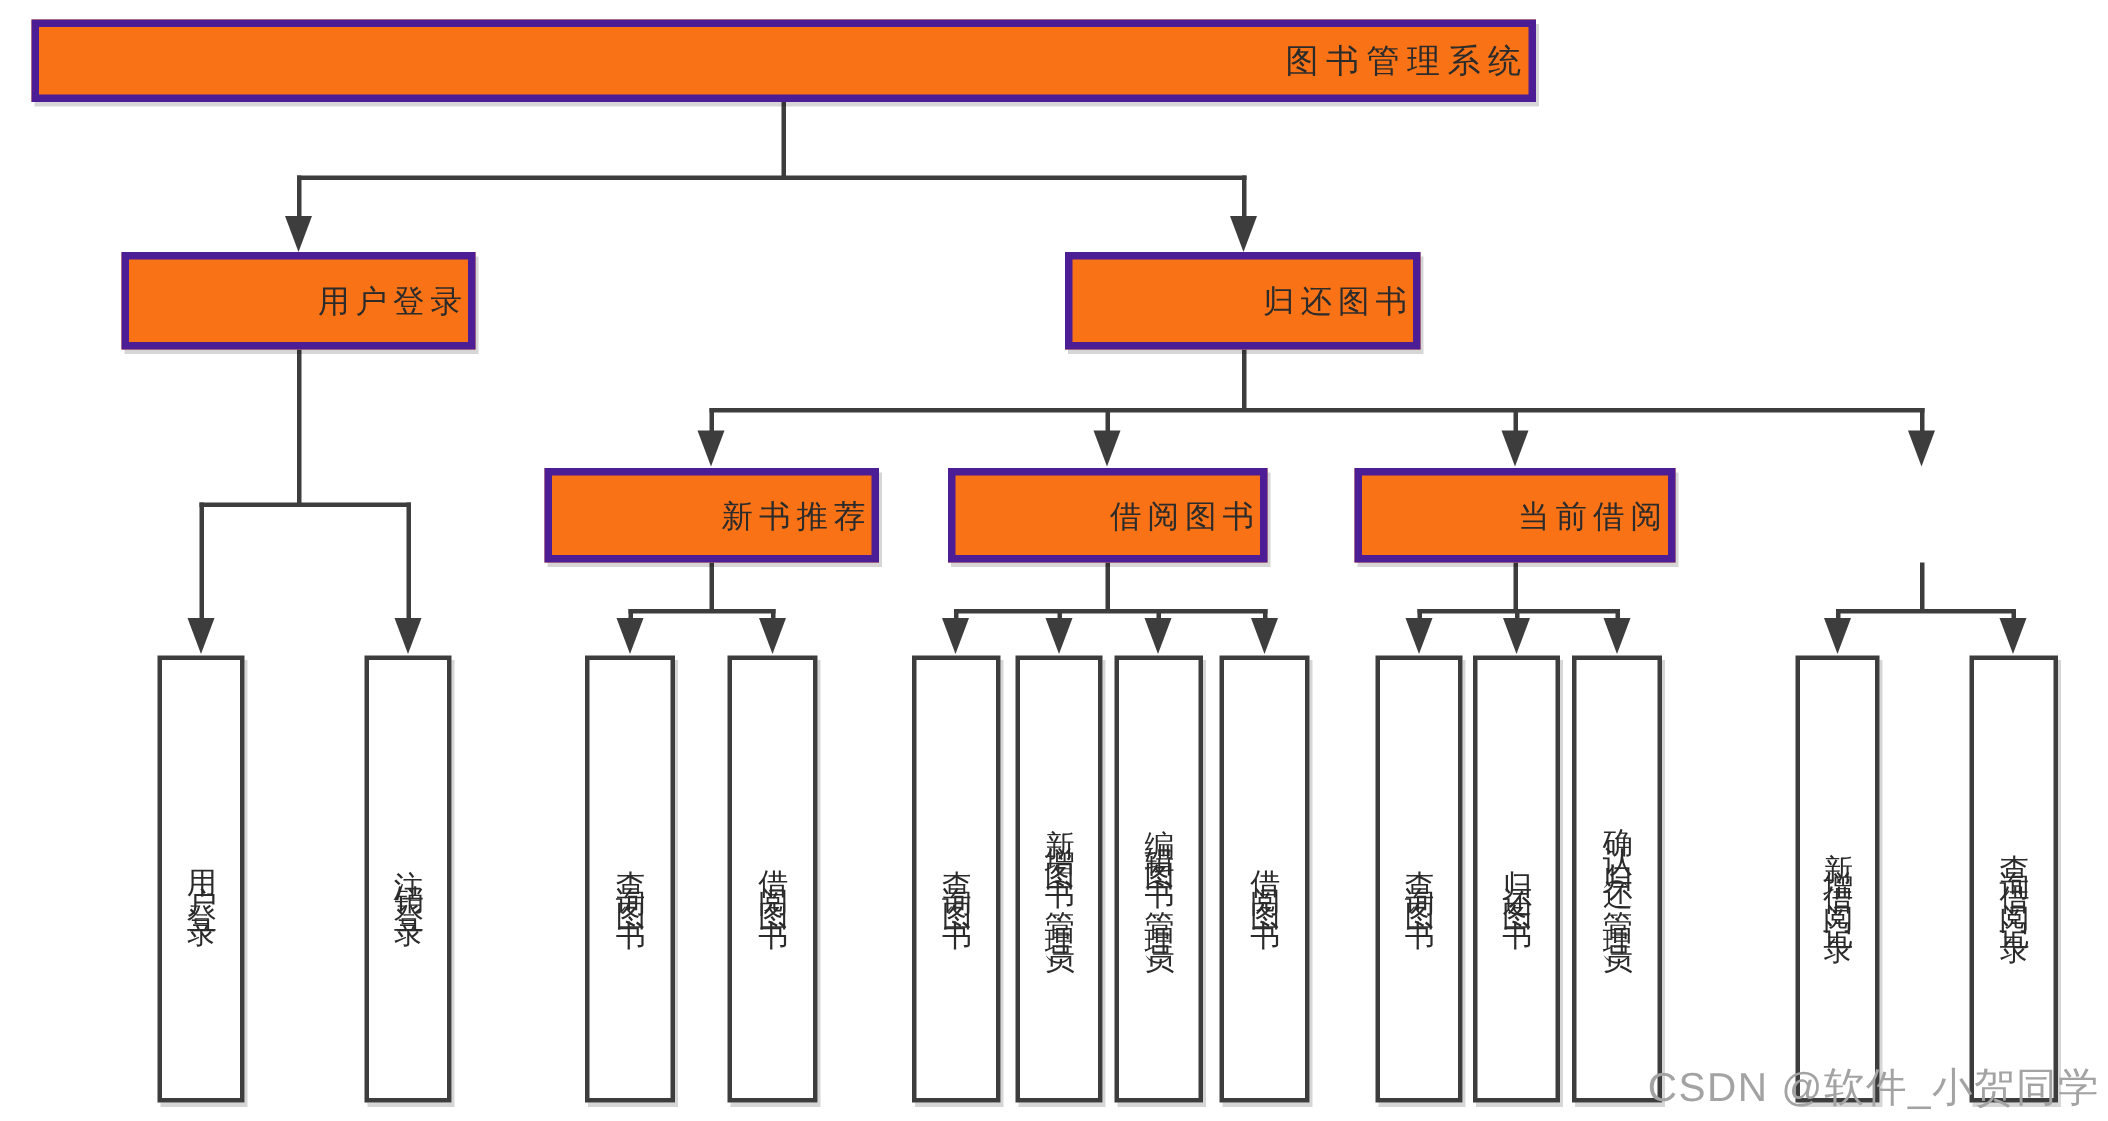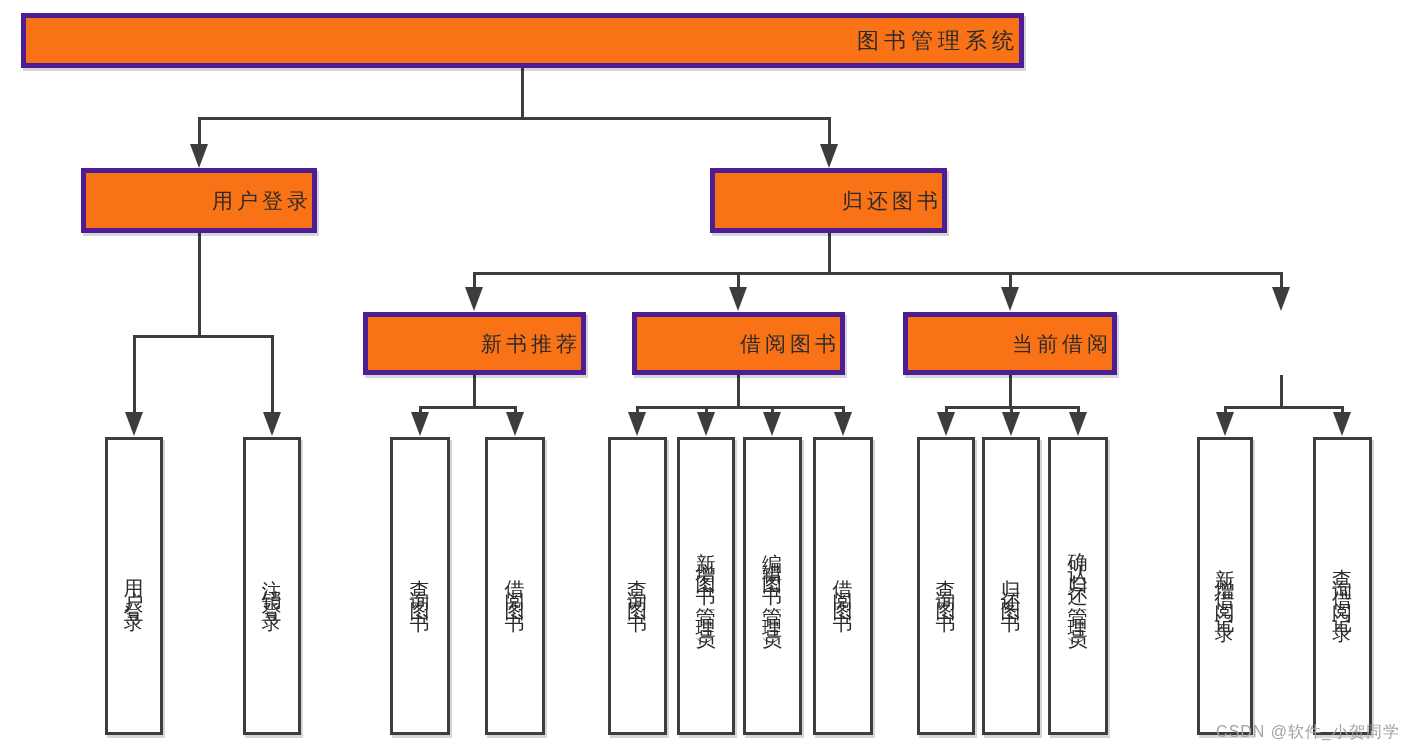--- a/index.html
+++ b/index.html
@@ -51,21 +51,21 @@
   .leaf .lbl {
     writing-mode: vertical-rl;
     font-size: 20px;
     letter-spacing: 11px;
     line-height: 1;
     color: #2b2b2b;
   }
   .watermark {
     position: absolute;
     right: 5px; bottom: 4px;
-    font-size: 16px;
+    font-size: 27px;
     color: #a3a3a3;
     letter-spacing: 1px;
     white-space: nowrap;
   }
 </style>
 </head>
 <body>
 
 <div class="stage">
 

